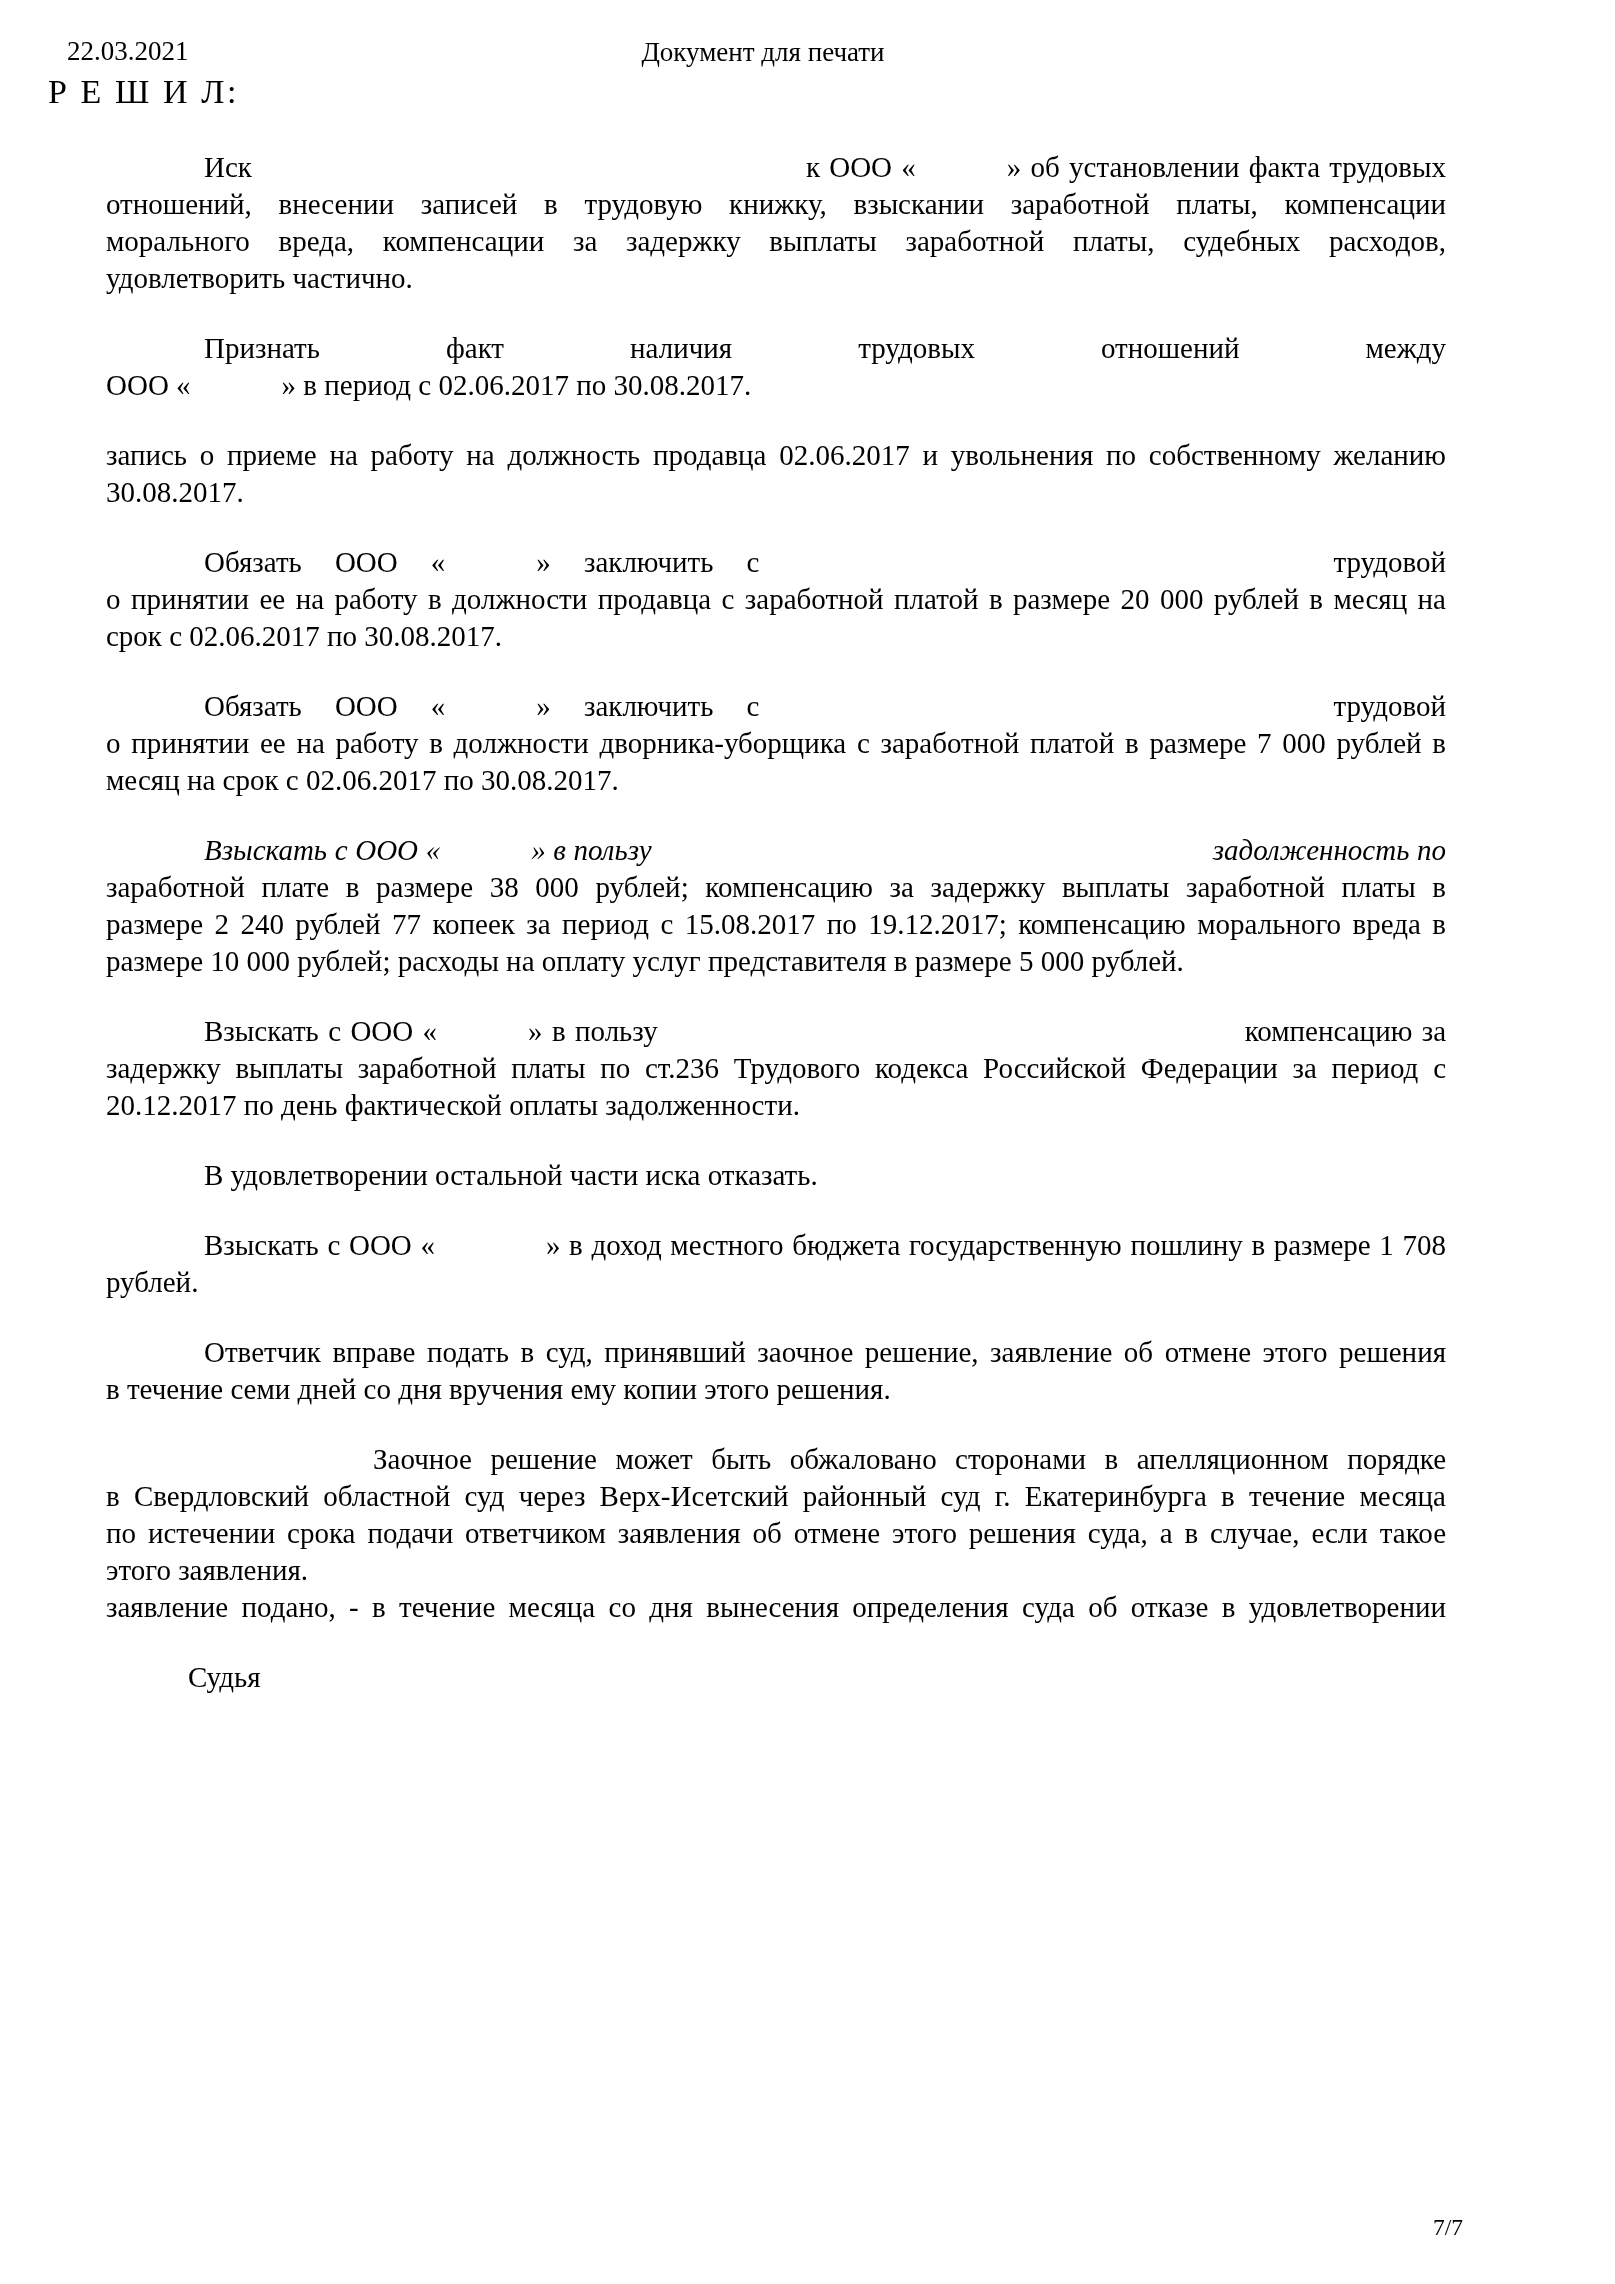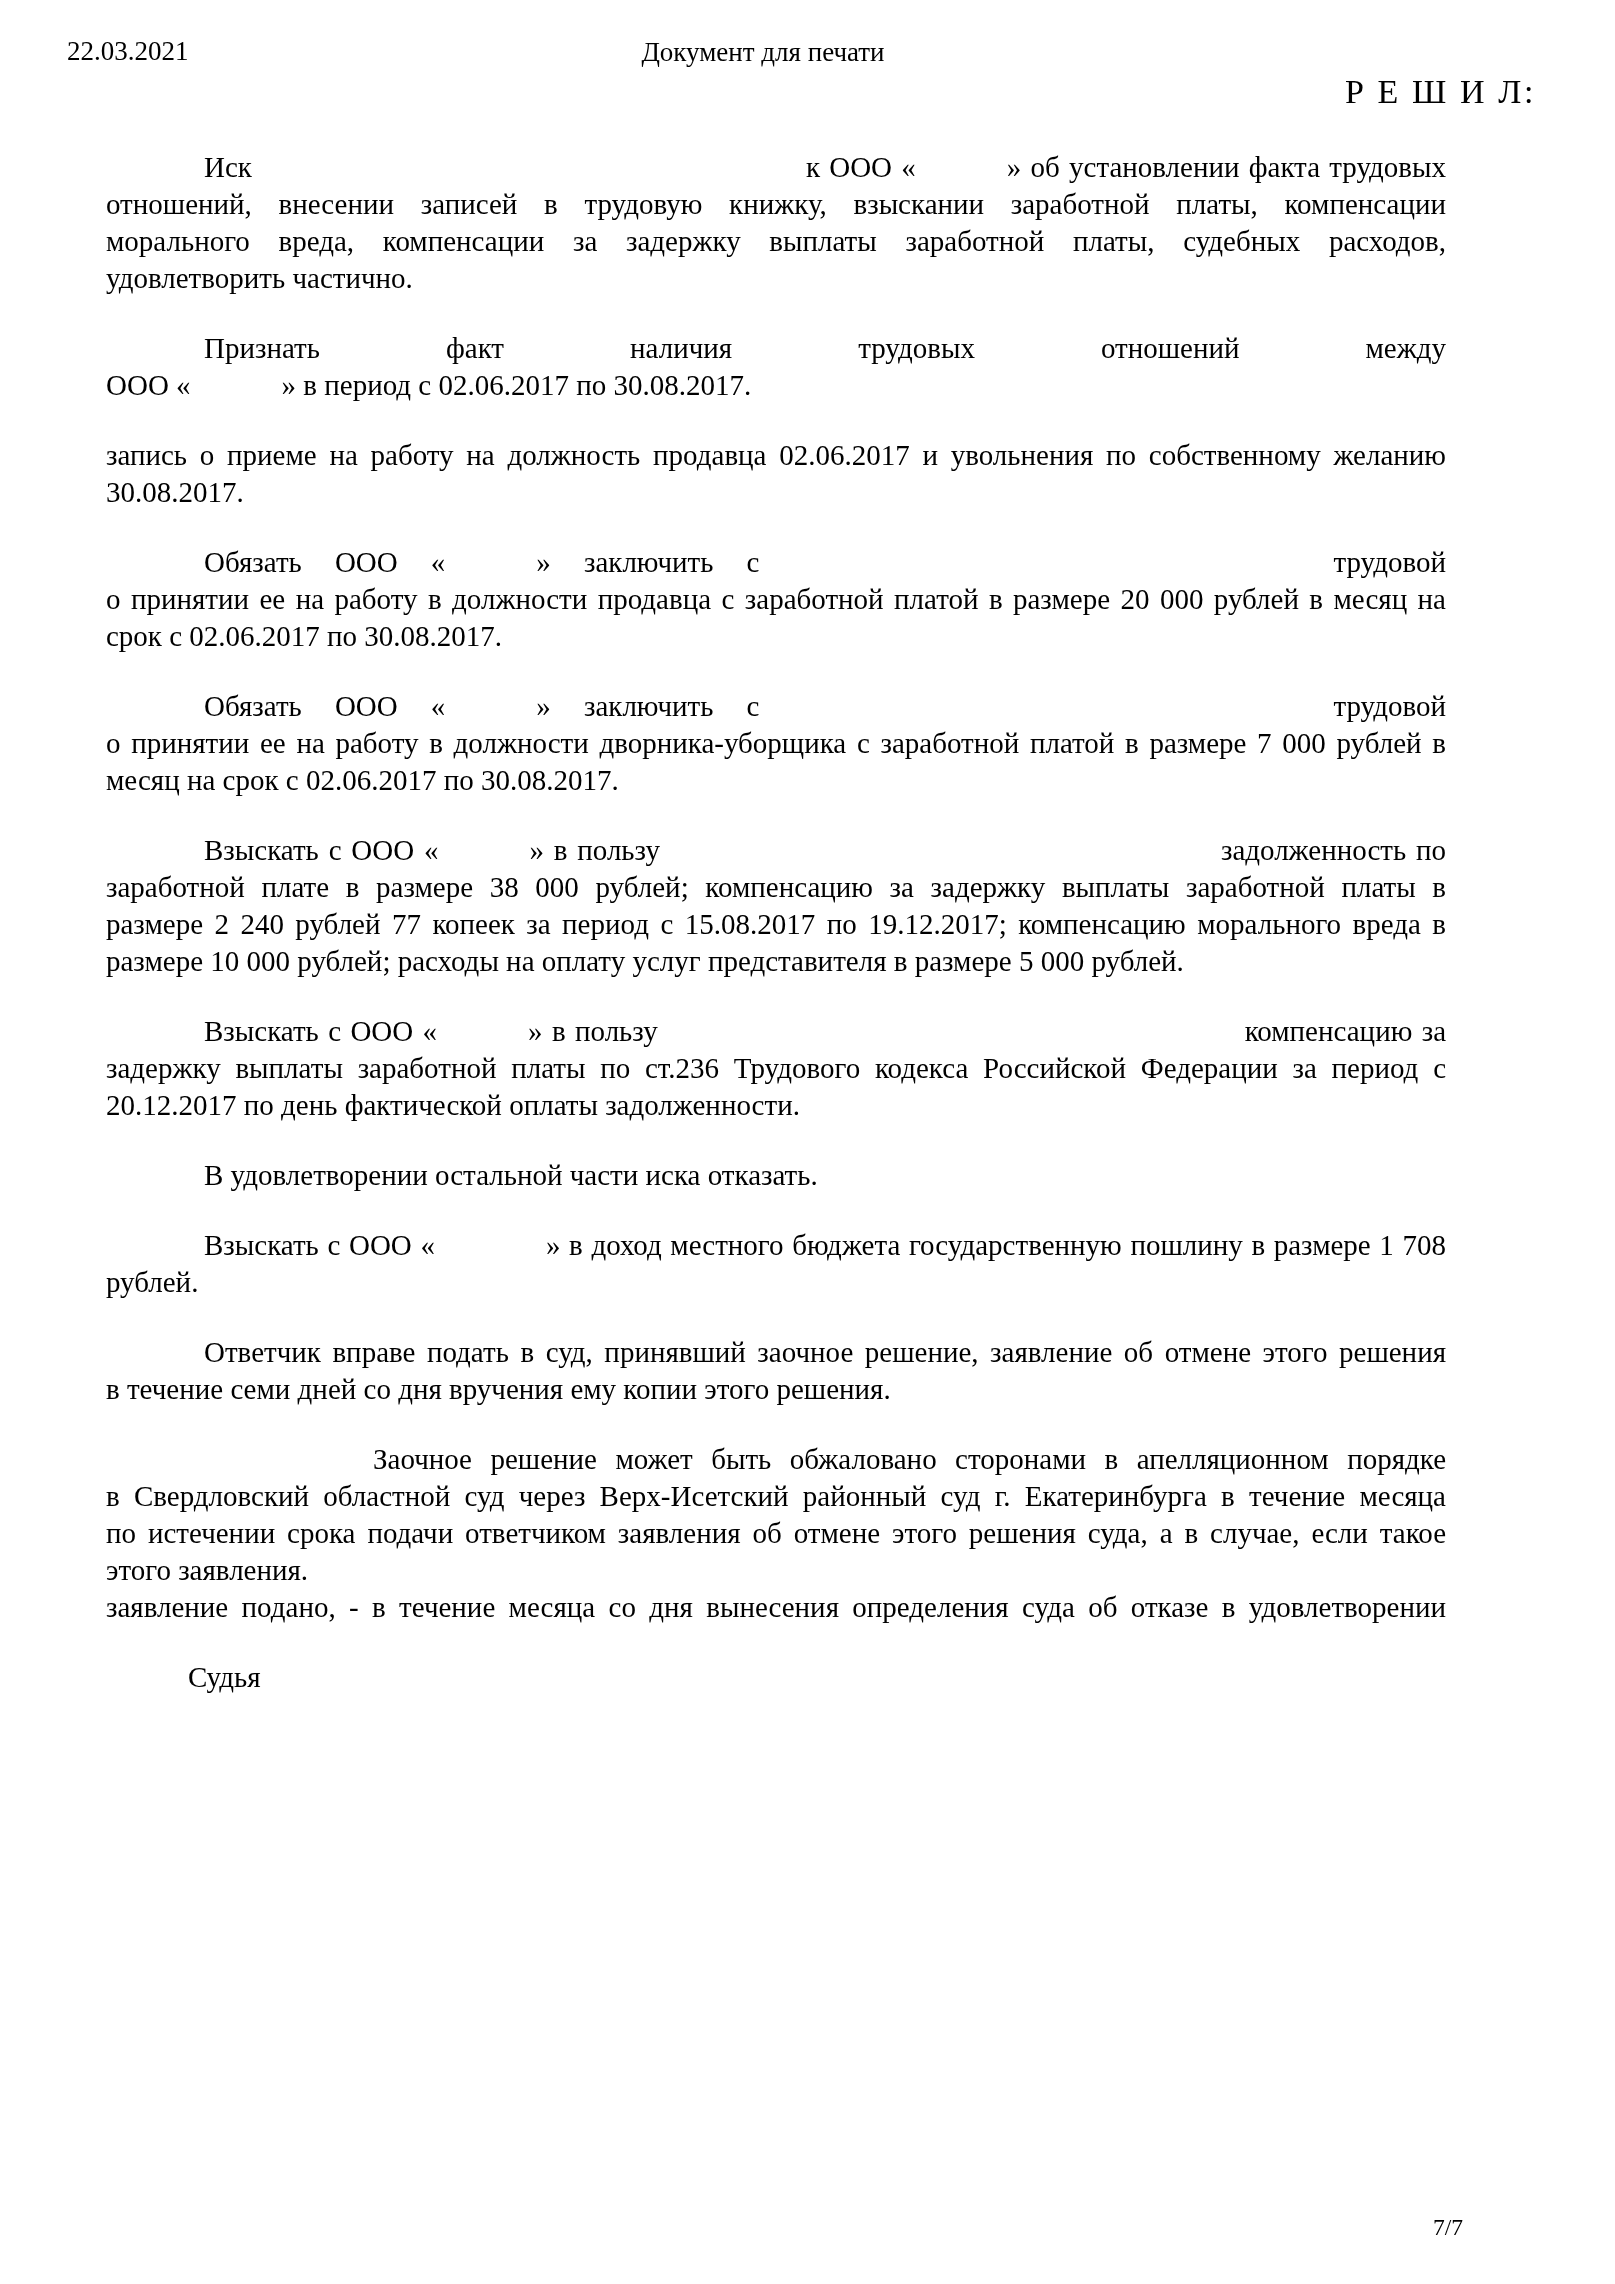--- a/index.html
+++ b/index.html
@@ -27,21 +27,21 @@
     top: 38px;
     text-align: center;
     font-size: 27px;
     line-height: 29px;
   }
   .heading {
     position: absolute;
     left: 0;
     right: 0;
     top: 73px;
-    text-align: right;
+    text-align: left;
     font-size: 34px;
     line-height: 37px;
     letter-spacing: 2.6px;
     padding-left: 48px;
   }
   .body-block {
     position: absolute;
     left: 93px;
     right: 90px;
     top: 149px;
@@ -103,21 +103,21 @@
           <div class="line just" style="padding-left: 98px;">Обязать ООО «<span class="gap" style="width: 91px;"></span>» заключить с<span class="gap" style="width: 574px;"></span>трудовой договор</div>
           <div class="line just">о принятии ее на работу в должности продавца с заработной платой в размере 20 000 рублей в месяц на</div>
           <div class="line">срок с 02.06.2017 по 30.08.2017.</div>
         </div>
         <div class="para">
           <div class="line just" style="padding-left: 98px;">Обязать ООО «<span class="gap" style="width: 91px;"></span>» заключить с<span class="gap" style="width: 574px;"></span>трудовой договор</div>
           <div class="line just">о принятии ее на работу в должности дворника-уборщика с заработной платой в размере 7 000 рублей в</div>
           <div class="line">месяц на срок с 02.06.2017 по 30.08.2017.</div>
         </div>
         <div class="para">
-          <div class="line just" style="padding-left: 98px;">Взыскать с ООО «<span class="gap" style="width: 91px;"></span>» в пользу<span class="gap" style="width: 561px;"></span>задолженность по</div>
+          <div class="line just" style="padding-left: 98px; font-style: italic;">Взыскать с ООО «<span class="gap" style="width: 91px;"></span>» в пользу<span class="gap" style="width: 561px;"></span>задолженность по</div>
           <div class="line just">заработной плате в размере 38 000 рублей; компенсацию за задержку выплаты заработной платы в</div>
           <div class="line just">размере 2 240 рублей 77 копеек за период с 15.08.2017 по 19.12.2017; компенсацию морального вреда в</div>
           <div class="line">размере 10 000 рублей; расходы на оплату услуг представителя в размере 5 000 рублей.</div>
         </div>
         <div class="para">
           <div class="line just" style="padding-left: 98px;">Взыскать с ООО «<span class="gap" style="width: 91px;"></span>» в пользу<span class="gap" style="width: 587px;"></span>компенсацию за</div>
           <div class="line just">задержку выплаты заработной платы по ст.236 Трудового кодекса Российской Федерации за период с</div>
           <div class="line">20.12.2017 по день фактической оплаты задолженности.</div>
         </div>
         <div class="para">

